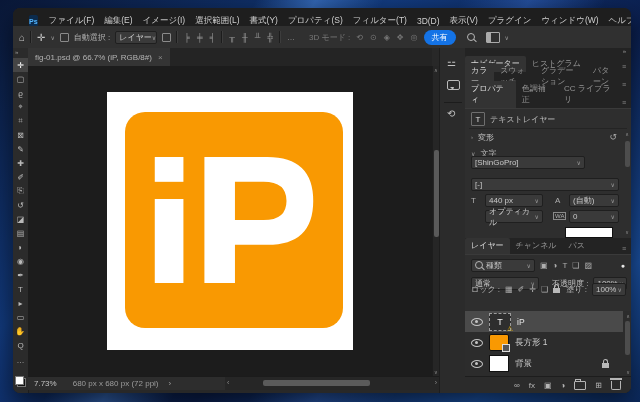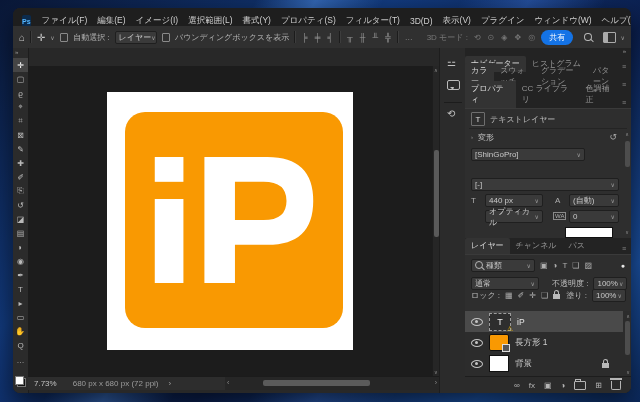--- a/index.html
+++ b/index.html
@@ -14,21 +14,21 @@
   }
   .abs{position:absolute;}
   .window{
     position:absolute;left:13px;top:8px;width:618px;height:385px;
     background:#262626;border-radius:7px;overflow:hidden;
     box-shadow:0 10px 26px rgba(0,0,0,.6);
     color:#c8c8c8;font-size:9px;
   }
   
   .menubar{position:absolute;left:0;top:0;right:0;height:26px;background:#1e1e1e;
-    display:flex;align-items:center;gap:0;padding-left:9px;}
+    display:flex;align-items:center;gap:0;padding-left:16px;}
   .psbadge{width:12px;height:12px;background:#0b2b4d;color:#55b7ff;font-size:7px;font-weight:bold;
     display:flex;align-items:center;justify-content:center;border-radius:2px;margin-right:6px;}
   .menu{padding:0 5px;color:#cfcfcf;font-size:8.5px;white-space:nowrap;cursor:default;}
   .winctl{display:flex;margin-left:auto;}
   .wbtn{width:22px;height:18px;display:flex;align-items:center;justify-content:center;color:#bbb;font-size:8px;}
   
   .optionsbar{position:absolute;left:0;top:18px;right:0;height:22px;background:#303030;
     border-bottom:1px solid #191919;display:flex;align-items:center;gap:5px;padding:0 6px;
     font-size:8px;color:#b5b5b5;white-space:nowrap;}
   .ob-ic{color:#c5c5c5;font-size:10px;}
@@ -151,21 +151,20 @@
     <span class="vsep"></span>
     <span class="ob-ic">✛</span>
     <span class="car">∨</span>
     <span class="chk"></span>
     <span>自動選択 :</span>
     <span class="combo" style="width:42px">
       <span>レイヤー</span>
       <span class="car">∨</span>
     </span>
     <span class="chk"></span>
-    <span>バウンディングボックスを表示</span>
     <span class="vsep"></span>
     <span class="aln">╞</span>
     <span class="aln">╪</span>
     <span class="aln">╡</span>
     <span class="vsep"></span>
     <span class="aln">╥</span>
     <span class="aln">╫</span>
     <span class="aln">╨</span>
     <span class="aln">╬</span>
     <span class="vsep"></span>
@@ -207,20 +206,26 @@
       <div class="tool" style="top:262px">▭</div>
       <div class="tool" style="top:276px">✋</div>
       <div class="tool" style="top:290px">Q</div>
       <div class="tool" style="top:305px">…</div>
       <div class="fgbg">
         <span class="fg"></span>
         <span class="bg"></span>
       </div>
     </div>
 
+    <div class="tabbar">
+      <div class="doctab">
+        <span>fig-01.psd @ 66.7% (iP, RGB/8#)</span>
+        <span class="x">×</span>
+      </div>
+    </div>
 
     <div class="canvas">
       <div class="doc">
         <div class="logo" style="background:#f99902;">
           <span class="srtext">iP</span>
           <svg width="160" height="126" viewBox="0 0 166 132">
             <rect x="0" y="0" width="30" height="26" fill="#ffffff"></rect>
             <rect x="0" y="44" width="30" height="88" fill="#ffffff"></rect>
             <path fill="#ffffff" fill-rule="evenodd" d="M52 0 H118 Q166 0 166 46 Q166 92 118 92 H84 V132 H52 Z M84 26 H114 Q138 26 138 46 Q138 66 114 66 H84 Z"></path>
           </svg>
@@ -264,42 +269,42 @@
       <div class="pg-tabs" style="top:26px">
         <span class="ptab on">カラー</span>
         <span class="ptab">スウォッチ</span>
         <span class="ptab">グラデーション</span>
         <span class="ptab">パターン</span>
         <span class="hamb">≡</span>
       </div>
 
       <div class="pg-tabs" style="top:44px">
         <span class="ptab on">プロパティ</span>
+        <span class="ptab">色調補正</span>
         <span class="ptab">CC ライブラリ</span>
-        <span class="ptab">色調補正</span>
         <span class="hamb">≡</span>
       </div>
       <div class="panelbody" style="top:60px;height:130px">
         <div class="prow" style="top:3px;height:14px">
           <span class="tbox">T</span>
           <span>テキストレイヤー</span>
         </div>
         <div class="pdiv" style="top:19px"></div>
         <div class="prow" style="top:21px;height:14px">
           <span class="caret2">›</span>
           <span>変形</span>
           <span class="reset">↺</span>
         </div>
         <span class="sbarrow" style="right:2px;top:22px;left:auto">∧</span>
         <div class="pscroll" style="top:32px;height:26px"></div>
         <div class="prow" style="top:37px;height:14px">
           <span class="caret2">∨</span>
           <span>文字</span>
         </div>
-        <div class="combo" style="position:absolute;left:6px;top:39px;width:114px">
+        <div class="combo" style="position:absolute;left:6px;top:47px;width:114px">
           <span>[ShinGoPro]</span>
           <span class="car">∨</span>
         </div>
         <div class="combo" style="position:absolute;left:6px;top:69px;width:148px">
           <span>[-]</span>
           <span class="car">∨</span>
         </div>
         <span class="ficon" style="position:absolute;left:6px;top:87px">T</span>
         <div class="combo" style="position:absolute;left:20px;top:85px;width:58px">
           <span>440 px</span>
@@ -353,21 +358,21 @@
             <span>通常</span>
             <span class="car">∨</span>
           </span>
           <span style="margin-left:8px">不透明度 :</span>
           <span class="combo" style="width:34px">
             <span>100%</span>
             <span class="car">∨</span>
           </span>
         </div>
 
-        <div class="prow" style="top:33px;height:14px">
+        <div class="prow" style="top:27px;height:14px">
           <span>ロック :</span>
           <span class="ficon">▦</span>
           <span class="ficon">✐</span>
           <span class="ficon">✛</span>
           <span class="ficon">❑</span>
           <span class="i-lock"></span>
           <span style="margin-left:auto">塗り :</span>
           <span class="combo" style="width:34px;margin-right:5px">
             <span>100%</span>
             <span class="car">∨</span>

